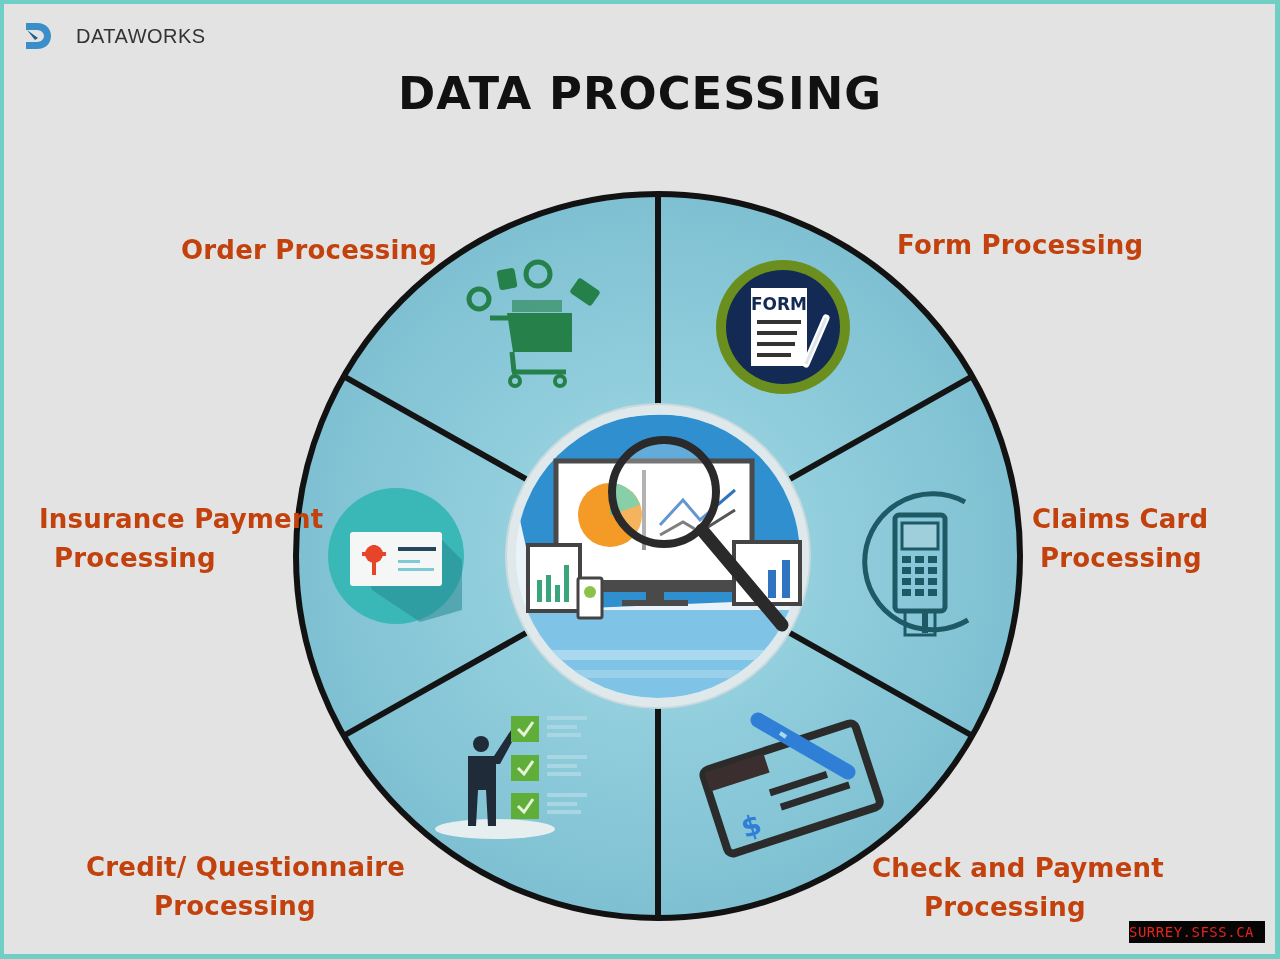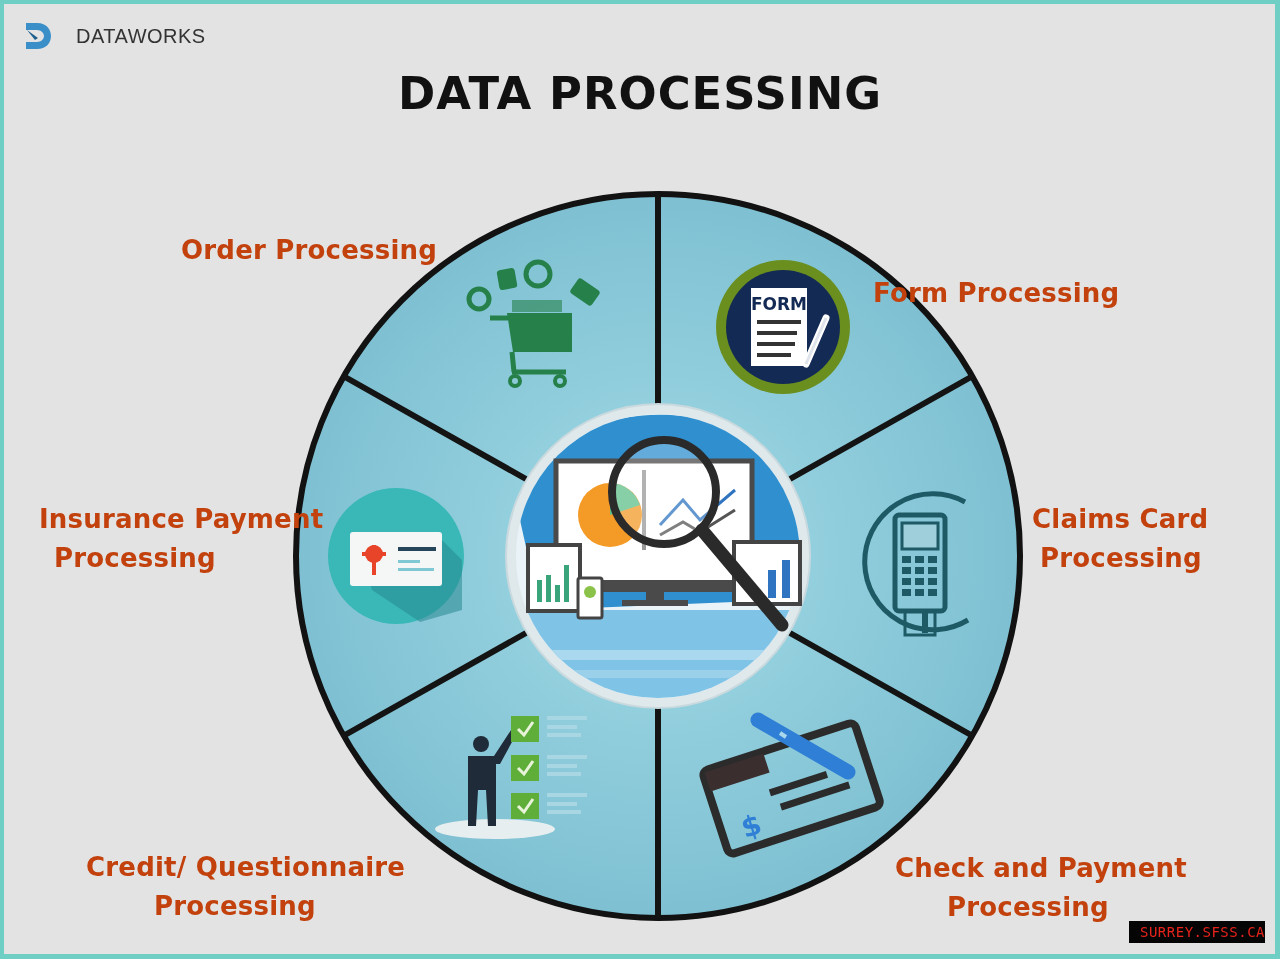--- a/index.html
+++ b/index.html
@@ -23,21 +23,21 @@
   }
   .label {
     position: absolute; font-family: "DejaVu Sans", sans-serif; font-weight: bold;
     font-size: 26px; color: #c2410c; line-height: 39px; white-space: nowrap;
     letter-spacing: 0.2px;
   }
   .wheel { position: absolute; left: 0; top: 0; }
   .watermark {
     position: absolute; left: 1129px; top: 921px; width: 136px; height: 22px;
     background: #050505; color: #e8231c; font-family: "DejaVu Sans Mono", monospace;
-    font-size: 14px; line-height: 22px; text-align: right; letter-spacing: 0.5px;
+    font-size: 14px; line-height: 22px; text-align: left; letter-spacing: 0.5px;
   }
 </style>
 </head>
 <body>
 
 <div class="frame"></div>
 
 <div class="logo">
   <svg class="logo-mark" viewBox="0 0 32 32">
     <path d="M4 3 H15 C25 3 29 10 29 16 C29 23 24 29 15 29 H4 V22 H15 C19 22 22 19 22 16 C22 13 19 10 15 10 H4 Z" fill="#3a8fc9"></path>
@@ -210,28 +210,28 @@
     </g>
     <rect x="398" y="547" width="38" height="4" fill="#24455a"></rect>
     <rect x="398" y="560" width="22" height="3" fill="#7fc8d4"></rect>
     <rect x="398" y="568" width="36" height="3" fill="#7fc8d4"></rect>
   </g>
 </svg>
 
 <div class="label" style="left:181px; top:231px;">
   <div>Order Processing</div>
 </div>
-<div class="label" style="left:873px; top:226px;margin-top:48px;">
+<div class="label" style="left:897px; top:226px;">
   <div>Form Processing</div>
 </div>
 <div class="label" style="left:1032px; top:500px;">
   <div>Claims Card</div>
   <div style="padding-left:8px;">Processing</div>
 </div>
-<div class="label" style="left:872px; top:849px;margin-left:23px;">
+<div class="label" style="left:872px; top:849px;">
   <div>Check and Payment</div>
   <div style="padding-left:52px;">Processing</div>
 </div>
 <div class="label" style="left:86px; top:848px;">
   <div>Credit/ Questionnaire</div>
   <div style="padding-left:68px;">Processing</div>
 </div>
 <div class="label" style="left:39px; top:500px;">
   <div>Insurance Payment</div>
   <div style="padding-left:15px;">Processing</div>

